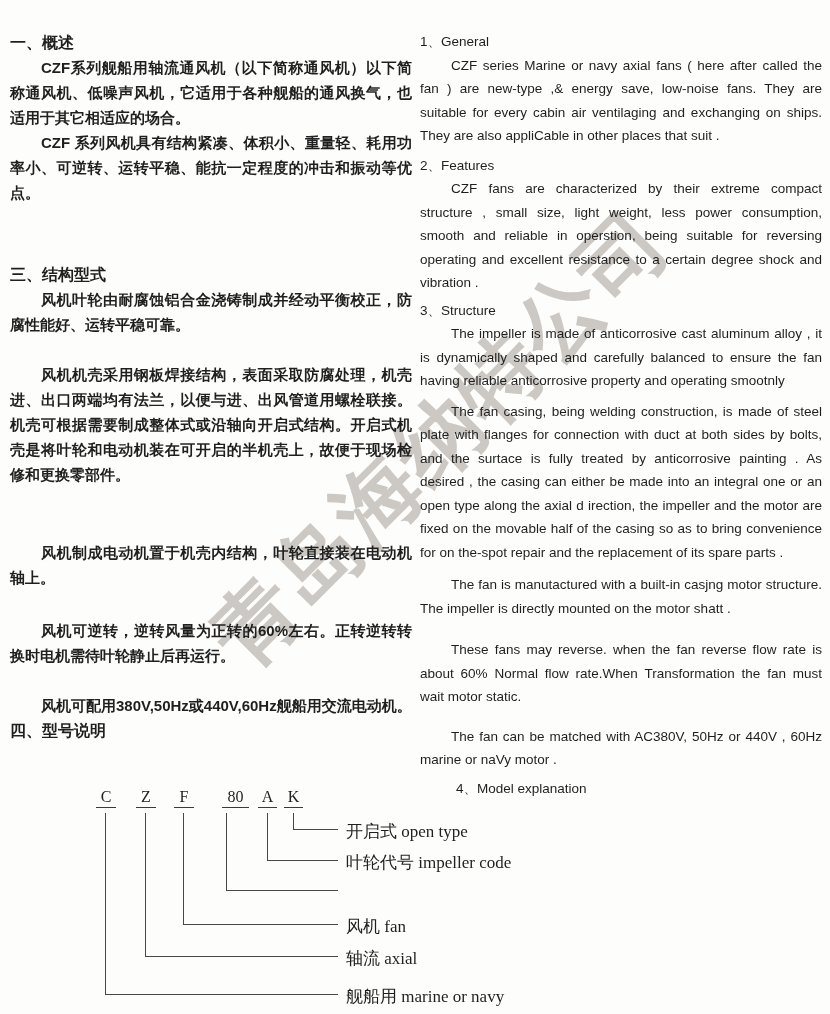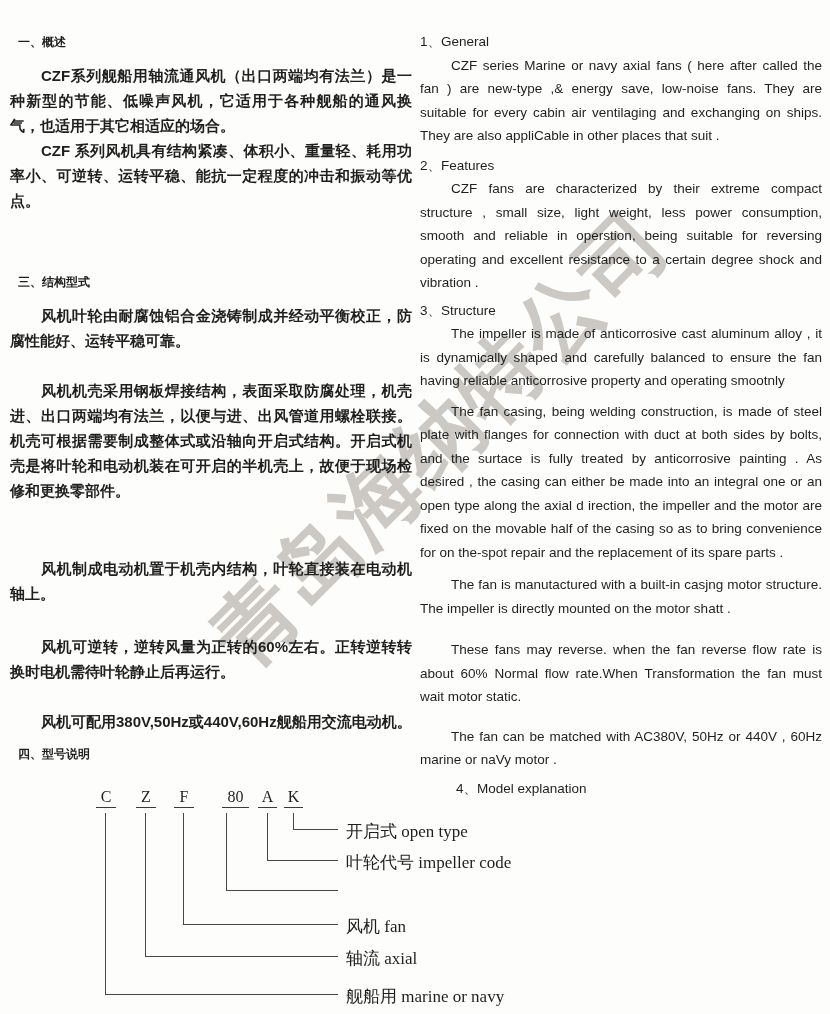--- a/index.html
+++ b/index.html
@@ -26,21 +26,21 @@
   .col-left {
     left:10px; width:402px;
     font-family:"Liberation Sans", sans-serif;
     font-weight:700; font-size:15px; line-height:25px;
   }
   .col-right {
     left:420px; width:402px;
     font-family:"Liberation Sans", sans-serif;
     font-weight:400; font-size:13.5px; line-height:23.5px;
   }
-  .cn-h { font-size:12px; margin:8px; }
+  .cn-h { font-size:16px; margin:0; }
   .cn-p { margin:0; text-align:justify; text-indent:31px; }
   .en-h { margin:0; }
   .en-p { margin:0; text-align:justify; text-indent:31px; }
 
   #cn-h1 { margin-top:30px; }
   #cn-h2 { margin-top:28px; }
   #cn-h3 { margin-top:57px; }
   #cn-p4 { margin-top:25px; }
   #cn-p5 { margin-top:53px; }
   #cn-p6 { margin-top:28px; }
@@ -72,21 +72,21 @@
 </style>
 </head>
 <body>
 
 <div class="page">
 
   <div class="watermark">青岛海纳特公司</div>
 
   <div class="col col-left">
     <p class="cn-h" id="cn-h1">一、概述</p>
-    <p class="cn-p" id="cn-p1">CZF系列舰船用轴流通风机（出口两端均有法兰）是一种新型的节能、低噪声风机，它适用于各种舰船的通风换气，也适用于其它相适应的场合。</p>
+    <p class="cn-p" id="cn-p1">CZF系列舰船用轴流通风机（以下简称通风机）以下简称通风机、低噪声风机，它适用于各种舰船的通风换气，也适用于其它相适应的场合。</p>
     <p class="cn-p" id="cn-p2">CZF 系列风机具有结构紧凑、体积小、重量轻、耗用功率小、可逆转、运转平稳、能抗一定程度的冲击和振动等优点。</p>
     <p class="cn-h" id="cn-h3">三、结构型式</p>
     <p class="cn-p" id="cn-p3">风机叶轮由耐腐蚀铝合金浇铸制成并经动平衡校正，防腐性能好、运转平稳可靠。</p>
     <p class="cn-p" id="cn-p4">风机机壳采用钢板焊接结构，表面采取防腐处理，机壳进、出口两端均有法兰，以便与进、出风管道用螺栓联接。机壳可根据需要制成整体式或沿轴向开启式结构。开启式机壳是将叶轮和电动机装在可开启的半机壳上，故便于现场检修和更换零部件。</p>
     <p class="cn-p" id="cn-p5">风机制成电动机置于机壳内结构，叶轮直接装在电动机轴上。</p>
     <p class="cn-p" id="cn-p6">风机可逆转，逆转风量为正转的60%左右。正转逆转转换时电机需待叶轮静止后再运行。</p>
     <p class="cn-p" id="cn-p7">风机可配用380V,50Hz或440V,60Hz舰船用交流电动机。</p>
     <p class="cn-h" id="cn-h4">四、型号说明</p>
   </div>
 

